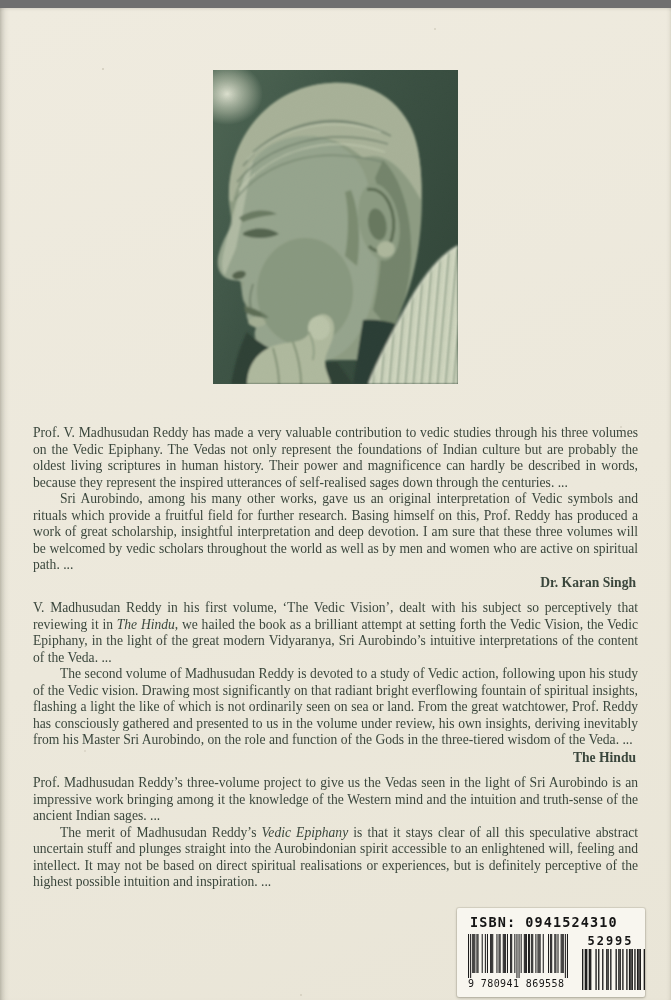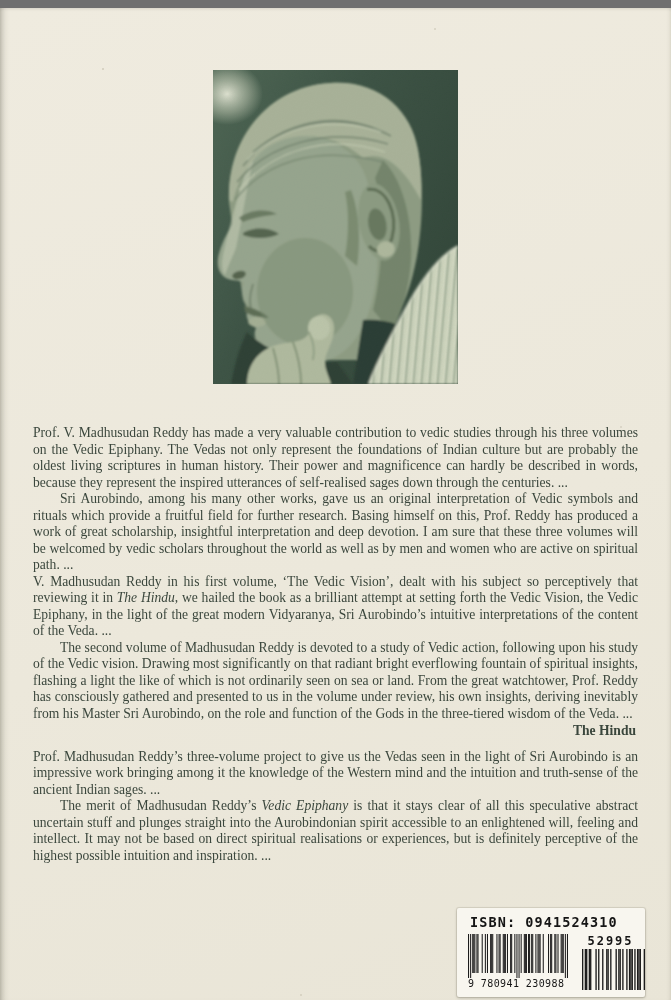--- a/index.html
+++ b/index.html
@@ -129,20 +129,21 @@
         <path d="M96,262 C100,270 102,280 100,290" stroke="#8a9a7e" stroke-width="1.5" fill="none"></path>
       </g>
       <rect width="245" height="314" filter="url(#grain)" opacity="0.5"></rect>
     </svg>
   </div>
 
   <div class="reviews">
       <div>
         <p><span>Prof. V. Madhusudan Reddy has made a very valuable contribution to vedic studies through his three volumes on the Vedic Epiphany. The Vedas not only represent the foundations of Indian culture but are probably the oldest living scriptures in human history. Their power and magnificence can hardly be described in words, because they represent the inspired utterances of self-realised sages down through the centuries. ...</span></p>
         <p class="indent"><span>Sri Aurobindo, among his many other works, gave us an original interpretation of Vedic symbols and rituals which provide a fruitful field for further research. Basing himself on this, Prof. Reddy has produced a work of great scholarship, insightful interpretation and deep devotion. I am sure that these three volumes will be welcomed by vedic scholars throughout the world as well as by men and women who are active on spiritual path. ...</span></p>
+        <div class="attribution">Dr. Karan Singh</div>
       </div>
       <div>
         <p><span>V. Madhusudan Reddy in his first volume, ‘The Vedic Vision’, dealt with his subject so perceptively that reviewing it in </span><em>The Hindu</em><span>, we hailed the book as a brilliant attempt at setting forth the Vedic Vision, the Vedic Epiphany, in the light of the great modern Vidyaranya, Sri Aurobindo’s intuitive interpretations of the content of the Veda. ...</span></p>
         <p class="indent"><span>The second volume of Madhusudan Reddy is devoted to a study of Vedic action, following upon his study of the Vedic vision. Drawing most significantly on that radiant bright everflowing fountain of spiritual insights, flashing a light the like of which is not ordinarily seen on sea or land. From the great watchtower, Prof. Reddy has consciously gathered and presented to us in the volume under review, his own insights, deriving inevitably from his Master Sri Aurobindo, on the role and function of the Gods in the three-tiered wisdom of the Veda. ...</span></p>
         <div class="attribution">The Hindu</div>
       </div>
       <div>
         <p><span>Prof. Madhusudan Reddy’s three-volume project to give us the Vedas seen in the light of Sri Aurobindo is an impressive work bringing among it the knowledge of the Western mind and the intuition and truth-sense of the ancient Indian sages. ...</span></p>
         <p class="indent"><span>The merit of Madhusudan Reddy’s </span><em>Vedic Epiphany</em><span> is that it stays clear of all this speculative abstract uncertain stuff and plunges straight into the Aurobindonian spirit accessible to an enlightened will, feeling and intellect. It may not be based on direct spiritual realisations or experiences, but is definitely perceptive of the highest possible intuition and inspiration. ...</span></p>
       </div>
@@ -196,21 +197,21 @@
             <rect x="79" y="0" width="1" height="39" class="bar"></rect>
             <rect x="82" y="0" width="1" height="39" class="bar"></rect>
             <rect x="83" y="0" width="1" height="39" class="bar"></rect>
             <rect x="85" y="0" width="1" height="39" class="bar"></rect>
             <rect x="88" y="0" width="1" height="39" class="bar"></rect>
             <rect x="89" y="0" width="1" height="39" class="bar"></rect>
             <rect x="90" y="0" width="1" height="39" class="bar"></rect>
             <rect x="92" y="0" width="1" height="44" class="bar"></rect>
             <rect x="94" y="0" width="1" height="44" class="bar"></rect>
           </svg>
-        <div class="ean-digits">9 780941 230988</div>
+        <div class="ean-digits">9 780941 869558</div>
       </div>
       <div class="supp">
         <div class="supp-digits">52995</div>
         <svg class="supp" id="supp-bc-svg" preserveAspectRatio="none" viewBox="0 0 47 41">
             <rect x="0" y="0" width="1" height="41" class="bar"></rect>
             <rect x="2" y="0" width="1" height="41" class="bar"></rect>
             <rect x="3" y="0" width="1" height="41" class="bar"></rect>
             <rect x="5" y="0" width="1" height="41" class="bar"></rect>
             <rect x="6" y="0" width="1" height="41" class="bar"></rect>
             <rect x="10" y="0" width="1" height="41" class="bar"></rect>

